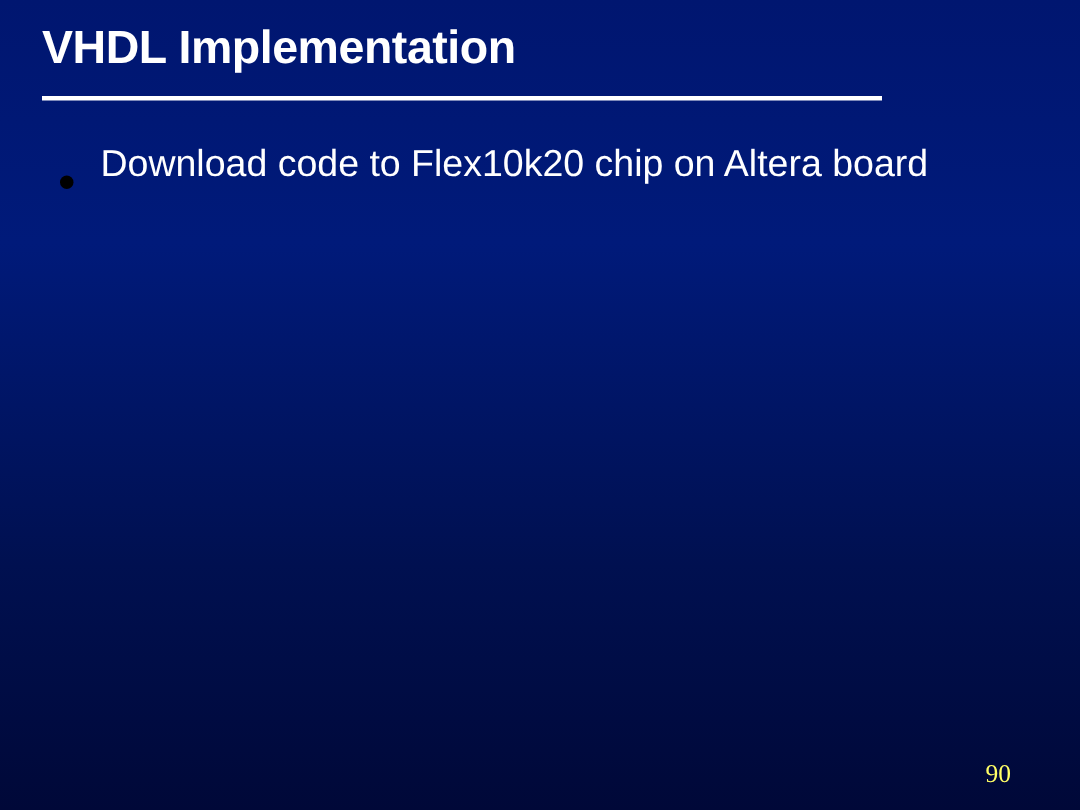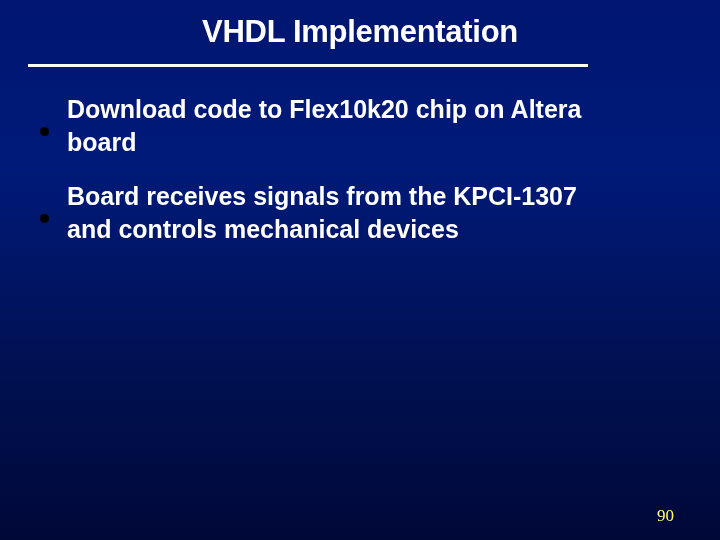--- a/index.html
+++ b/index.html
@@ -10,42 +10,40 @@
     body {
       width: 720px;
       height: 540px;
       background: linear-gradient(180deg, #001670 0%, #001a7a 30%, #001050 70%, #000838 100%);
       font-family: Arial, Helvetica, sans-serif;
       position: relative;
       overflow: hidden;
     }
     .title-area {
       padding: 14px 28px 8px 28px;
-      text-align: center;
     }
     .title {
       font-size: 31px;
       font-weight: bold;
       color: #ffffff;
       letter-spacing: -0.3px;
     }
     .title-underline {
       border-top: 3px solid #ffffff;
       margin: 6px 28px 0 28px;
       width: 560px;
     }
     .content {
       padding: 26px 40px 0 40px;
       color: #ffffff;
     }
     .bullet-item {
       display: flex;
-      align-items: center;
+      align-items: flex-end;
       margin-bottom: 22px;
-      font-weight: bold;
     }
     .bullet-dot {
       width: 9px;
       height: 9px;
       background: #000000;
       border-radius: 50%;
       margin-top: 11px;
       margin-right: 18px;
       flex-shrink: 0;
     }
@@ -70,19 +68,15 @@
 <div class="title-area">
   <div class="title">VHDL Implementation</div>
 </div>
 <div class="title-underline"></div>
 
 <div class="content">
   <div class="bullet-item">
     <div class="bullet-dot"></div>
     <div class="bullet-text">Download code to Flex10k20 chip on Altera board</div>
   </div>
-  <div class="bullet-item">
-    <div class="bullet-dot"></div>
-    <div class="bullet-text">Board receives signals from the KPCI-1307 and controls mechanical devices</div>
-  </div>
 </div>
 
 <div class="page-number">90</div>
 
 </body></html>

